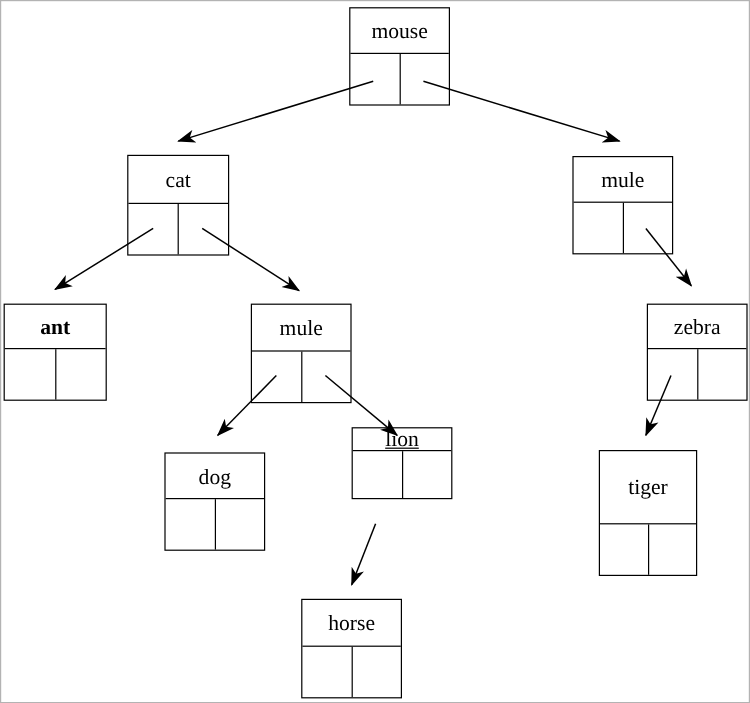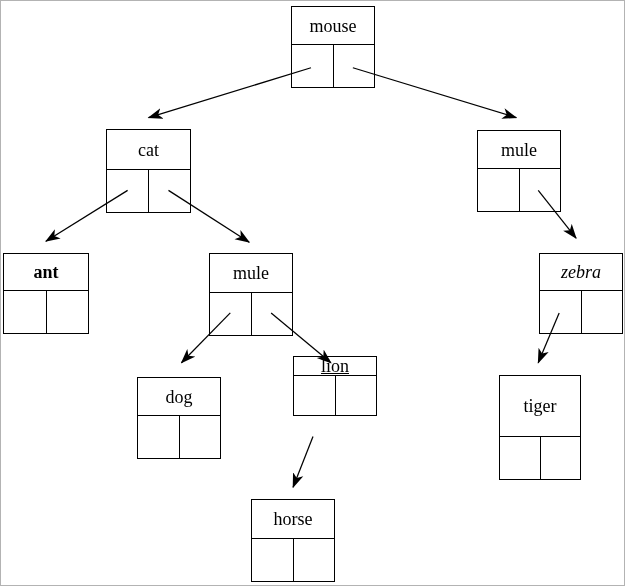--- a/index.html
+++ b/index.html
@@ -91,21 +91,21 @@
           <div class="cell right"></div>
         </div>
       </div>
       <div class="node" style="left: 208px; top: 252px; width: 84px; height: 83px;">
         <div class="node-label">mule</div>
         <div class="node-cells" style="height: 42px;">
           <div class="cell left"></div>
           <div class="cell right"></div>
         </div>
       </div>
-      <div class="node" style="left: 538px; top: 252px; width: 84px; height: 81px; font-style: italic;">
+      <div class="node" style="left: 538px; top: 252px; width: 84px; height: 81px;">
         <div class="node-label">zebra</div>
         <div class="node-cells" style="height: 42px;">
           <div class="cell left"></div>
           <div class="cell right"></div>
         </div>
       </div>
       <div class="node" style="left: 136px; top: 376px; width: 84px; height: 82px; justify-content: center;">
         <div class="node-label">dog</div>
         <div class="node-cells" style="height: 42px;">
           <div class="cell left"></div>

